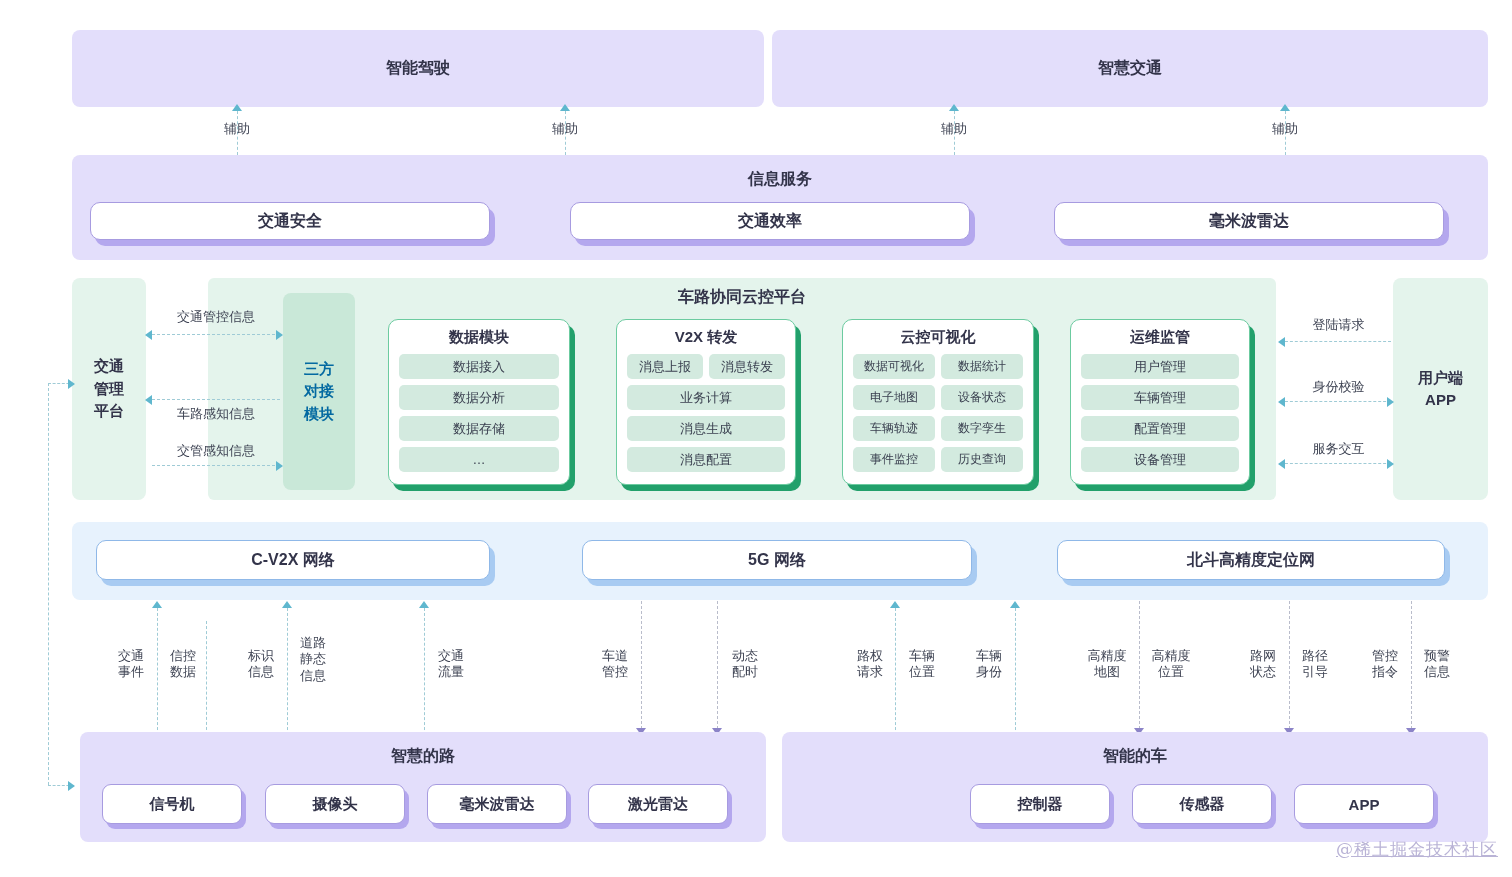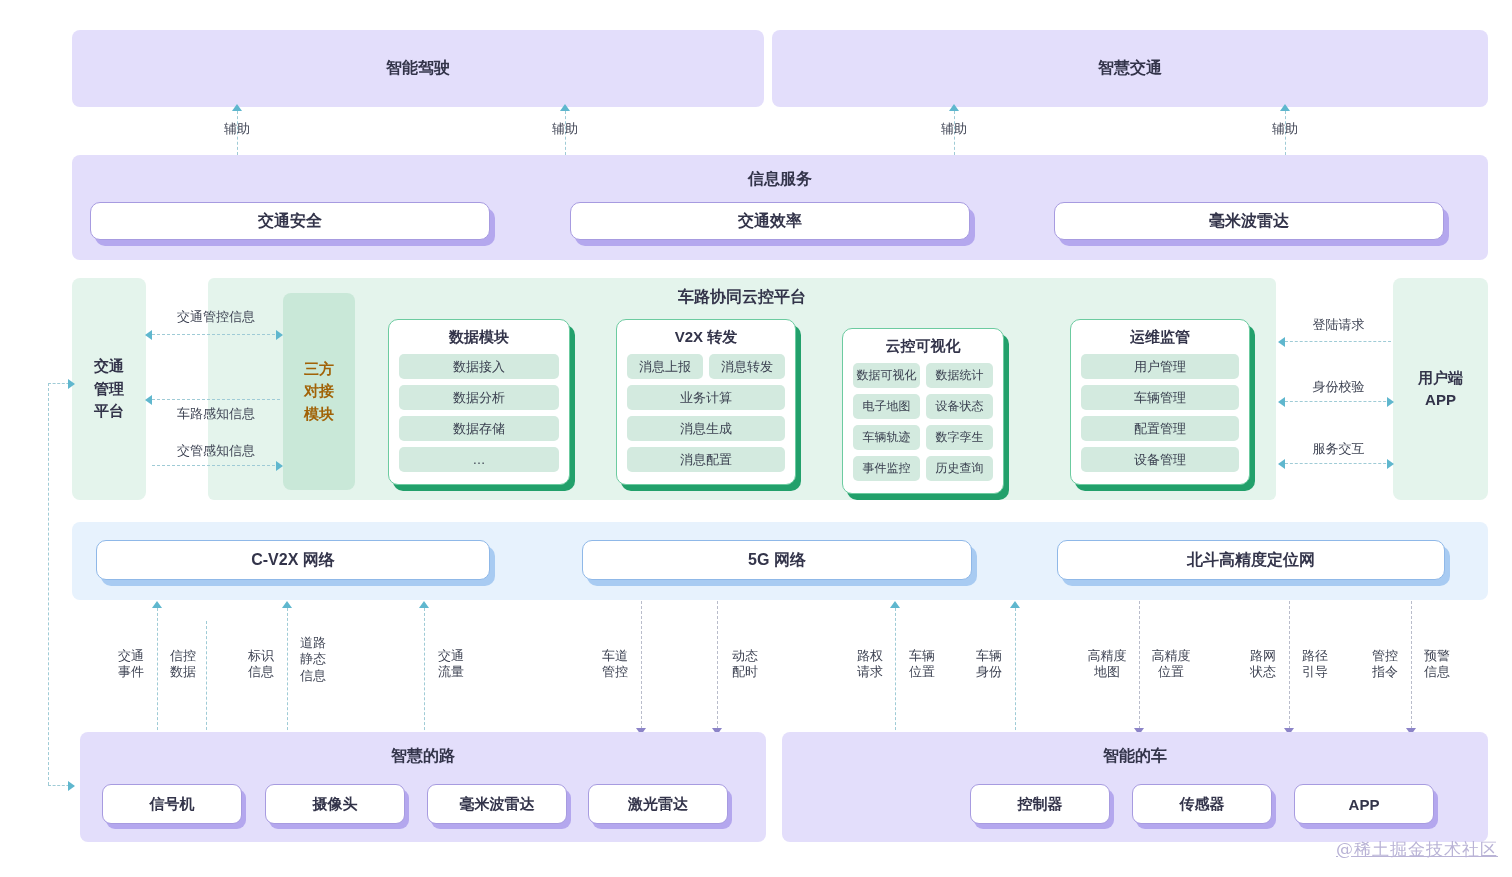--- a/index.html
+++ b/index.html
@@ -67,21 +67,21 @@
   
   .col-green{
     position:absolute;background:#E4F4EC;border-radius:8px;
     display:flex;align-items:center;justify-content:center;
     text-align:center;font-size:15px;font-weight:700;color:#33344a;
     line-height:1.5;
   }
   .col-green-mid{
     position:absolute;background:#C9E8D8;border-radius:8px;
     display:flex;align-items:center;justify-content:center;
-    text-align:center;font-size:15px;font-weight:700;color:#a16207;
+    text-align:center;font-size:15px;font-weight:700;color:#0369a1;
     line-height:1.5;
   }
 
   
   .vline{position:absolute;border-left:1.5px dashed #9FCBD6;}
   .vline-grey{position:absolute;border-left:1.5px dashed #B9BCCB;}
   .hline{position:absolute;border-top:1.5px dashed #9FCBD6;}
 
   .arr{position:absolute;width:0;height:0;}
   .arr-up{border-left:5px solid transparent;border-right:5px solid transparent;border-bottom:7px solid #5FB7CE;}
@@ -194,21 +194,21 @@
     <div class="mod-title">V2X 转发</div>
     <div class="sub-row">
       <div class="sub">消息上报</div>
       <div class="sub">消息转发</div>
     </div>
     <div class="sub">业务计算</div>
     <div class="sub">消息生成</div>
     <div class="sub">消息配置</div>
   </div>
 
-  <div class="mod" style="left:842px;top:328px;width:162px;height:166px;">
+  <div class="mod" style="left:842px;top:319px;width:192px;height:166px;">
     <div class="mod-title">云控可视化</div>
     <div class="sub-row">
       <div class="sub" style="font-size:12px;">数据可视化</div>
       <div class="sub" style="font-size:12px;">数据统计</div>
     </div>
     <div class="sub-row">
       <div class="sub" style="font-size:12px;">电子地图</div>
       <div class="sub" style="font-size:12px;">设备状态</div>
     </div>
     <div class="sub-row">

